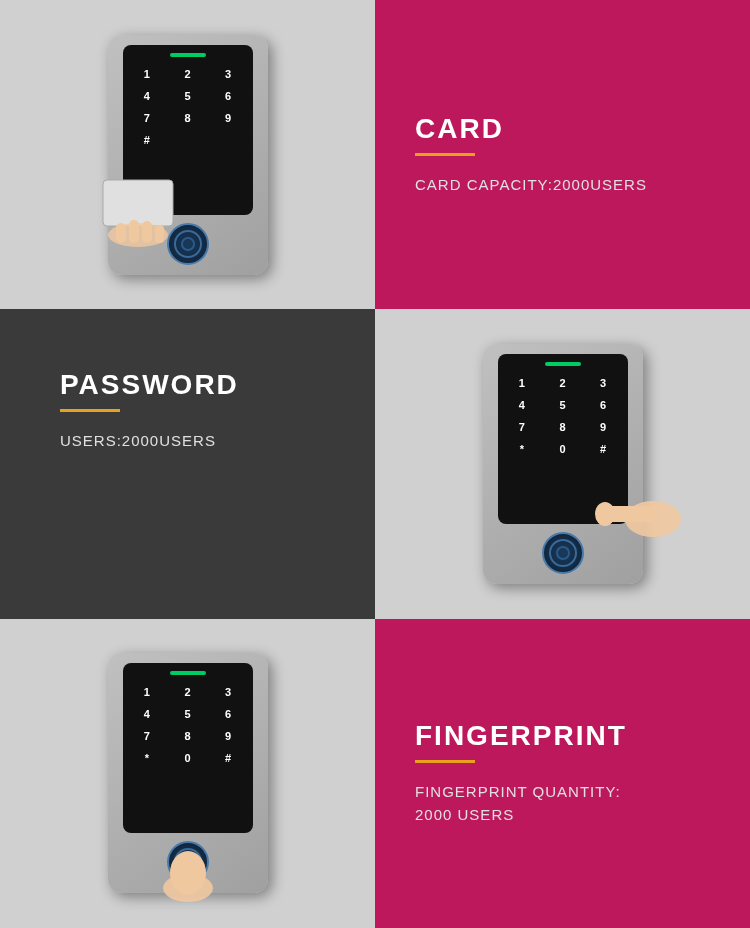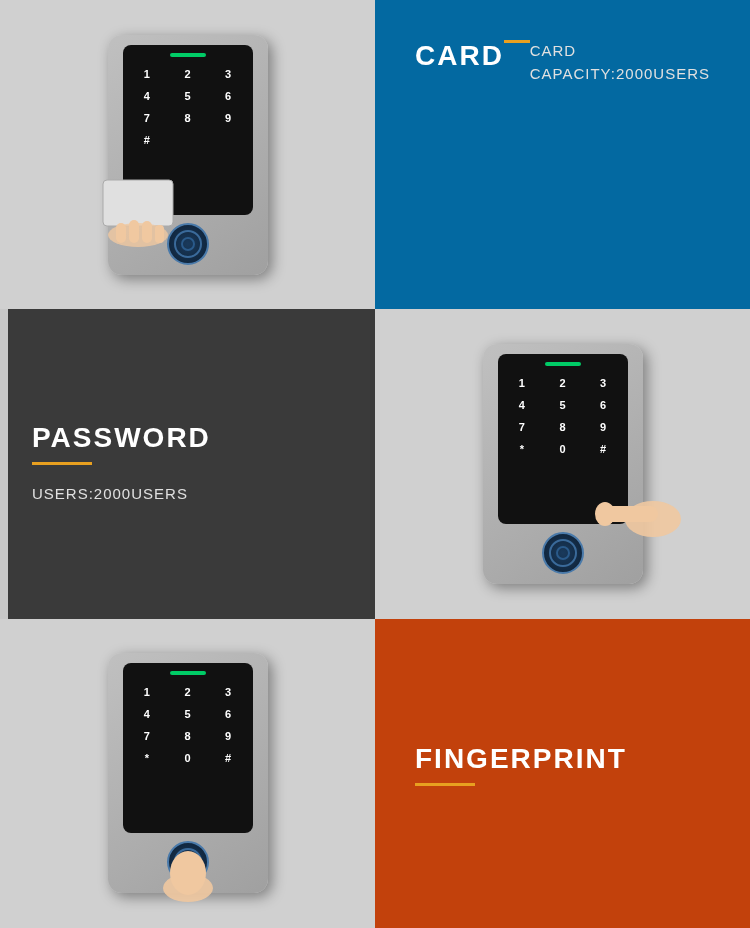--- a/index.html
+++ b/index.html
@@ -22,55 +22,54 @@
     
     .cell-top-left {
       background: #d0d0d0;
       display: flex;
       align-items: center;
       justify-content: center;
     }
 
     
     .cell-top-right {
-      background: #0369a1;
-      display: flex;
+      background: #be185d;
+      display: flex;
+      flex-direction: column;
       justify-content: center;
       padding: 40px;
     }
 
     
     .cell-mid-left {
       background: #3a3a3a;
       display: flex;
       flex-direction: column;
-      justify-content: center;
-      padding: 24px;
-      margin-left: 8px;
+      padding: 60px;
     }
 
     
     .cell-mid-right {
       background: #d0d0d0;
       display: flex;
       align-items: center;
       justify-content: center;
     }
 
     
     .cell-bottom-left {
       background: #d0d0d0;
       display: flex;
       align-items: center;
       justify-content: center;
     }
 
     
     .cell-bottom-right {
-      background: #c2410c;
+      background: #be185d;
       display: flex;
       flex-direction: column;
       justify-content: center;
       padding: 40px;
     }
 
     .section-title {
       font-size: 28px;
       font-weight: 900;
       color: #ffffff;
@@ -289,13 +288,14 @@
     <svg style="position:absolute; bottom:-10px; left:50%; transform:translateX(-50%);" width="70" height="60" viewBox="0 0 70 60">
       <ellipse cx="35" cy="45" rx="25" ry="14" fill="#f0c8a0" opacity="0.9"></ellipse>
       <ellipse cx="35" cy="30" rx="18" ry="22" fill="#f0c8a0"></ellipse>
     </svg>
   </div>
 </div>
 
 <div class="cell cell-bottom-right">
   <div class="section-title">FINGERPRINT</div>
   <div class="title-underline"></div>
+  <div class="section-desc">FINGERPRINT QUANTITY:<br>2000 USERS</div>
 </div>
 
 </body></html>

